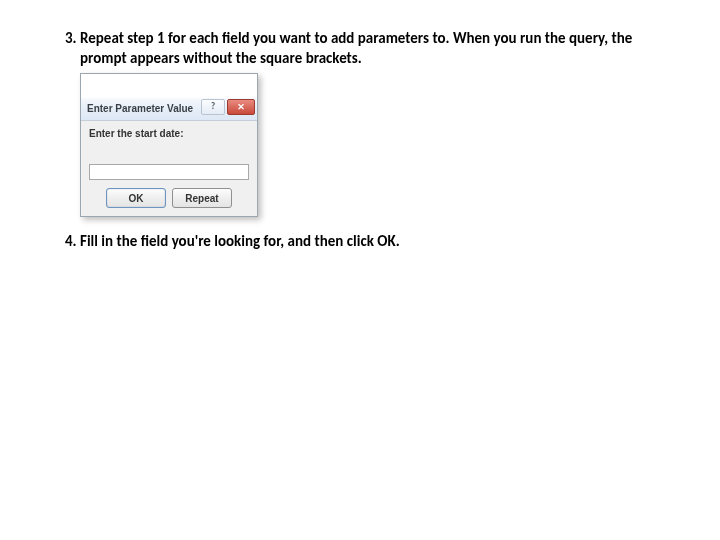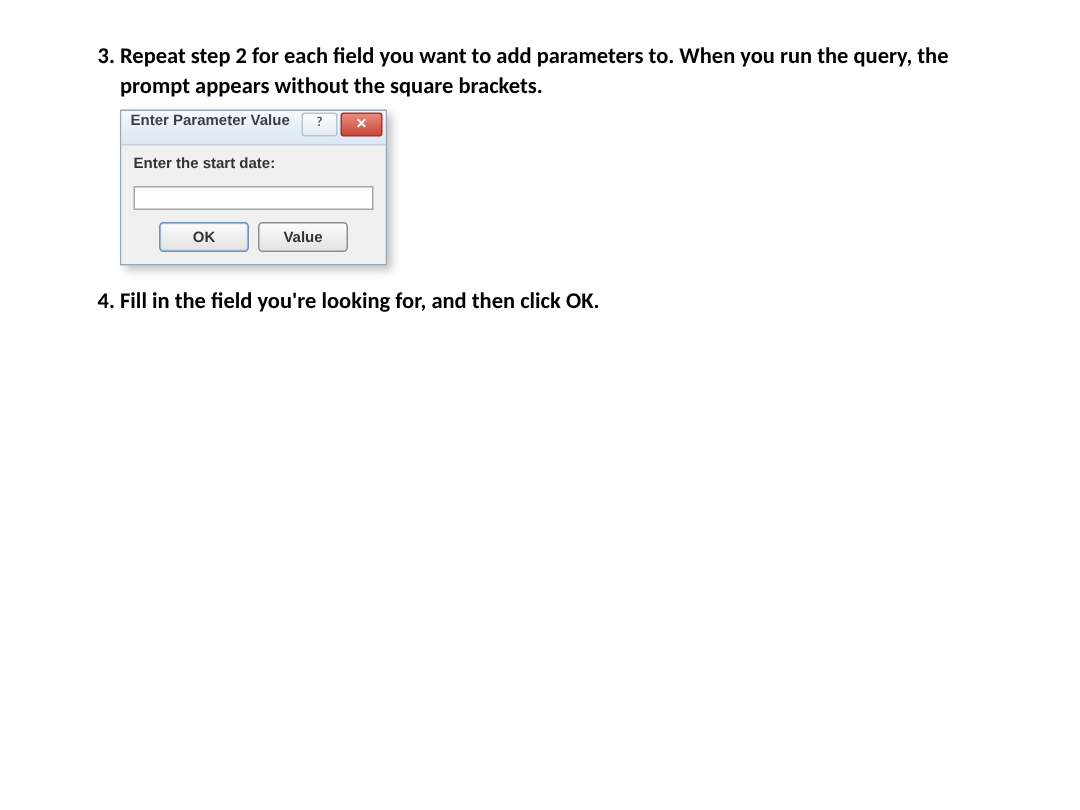--- a/index.html
+++ b/index.html
@@ -35,21 +35,23 @@
     border: 1px solid #9aa6b0;
     width: 176px;
     box-shadow: 3px 3px 6px rgba(0,0,0,0.25);
     background: #fff;
   }
   .dialog-titlebar {
     height: 22px;
     background: linear-gradient(to bottom, #f6f9fd 0%, #e6eef8 50%, #dde8f6 100%);
     border-bottom: 1px solid #c5ced8;
     display: flex;
+    align-items: center;
     position: relative;
+    margin-top: 24px;
   }
   .dialog-title {
     padding-left: 6px;
     font-size: 10px;
     color: #3a3f45;
     font-family: "Segoe UI", Tahoma, sans-serif;
   }
   .title-controls {
     position: absolute;
     right: 2px;
@@ -87,21 +89,21 @@
     line-height: 1;
   }
   .dialog-body {
     padding: 6px 8px 8px 8px;
     background: #f0f0f0;
     font-family: Tahoma, "Segoe UI", sans-serif;
   }
   .prompt-label {
     font-size: 10px;
     color: #333;
-    margin-bottom: 4px;
+    margin-bottom: 20px;
   }
   .prompt-input {
     width: 100%;
     height: 16px;
     border: 1px solid #a8a8a8;
     background: #fff;
     box-sizing: border-box;
     font-size: 10px;
     padding: 0 2px;
   }
@@ -128,40 +130,40 @@
     border-color: #6e93c0;
     box-shadow: 0 0 1px #6e93c0 inset;
   }
 </style>
 </head>
 <body>
 
 <div class="page">
   <ol class="steps" start="3">
     <li>
-      <span class="step-text">Repeat step 2 for each field you want to add parameters to. When you run the query, the prompt appears without the square brackets.</span>
+      <span class="step-text">Repeat step 1 for each field you want to add parameters to. When you run the query, the prompt appears without the square brackets.</span>
       <div class="dialog-block">
         <div class="dialog-outer">
           <div class="dialog-titlebar">
             <span class="dialog-title">Enter Parameter Value</span>
             <div class="title-controls">
               <div class="title-btn">
                 <span class="help-q">?</span>
               </div>
               <div class="title-btn close">
                 <span class="x-mark">✕</span>
               </div>
             </div>
           </div>
           <div class="dialog-body">
             <div class="prompt-label">Enter the start date:</div>
             <input class="prompt-input" type="text" value="" style="">
             <div class="dialog-buttons">
               <div class="dlg-btn ok">OK</div>
-              <div class="dlg-btn">Value</div>
+              <div class="dlg-btn">Repeat</div>
             </div>
           </div>
         </div>
       </div>
     </li>
     <li>
       <span class="step-text">
         <span>Fill in the field you're looking for, and then click </span><span>OK</span><span>.</span>
       </span>
     </li>

